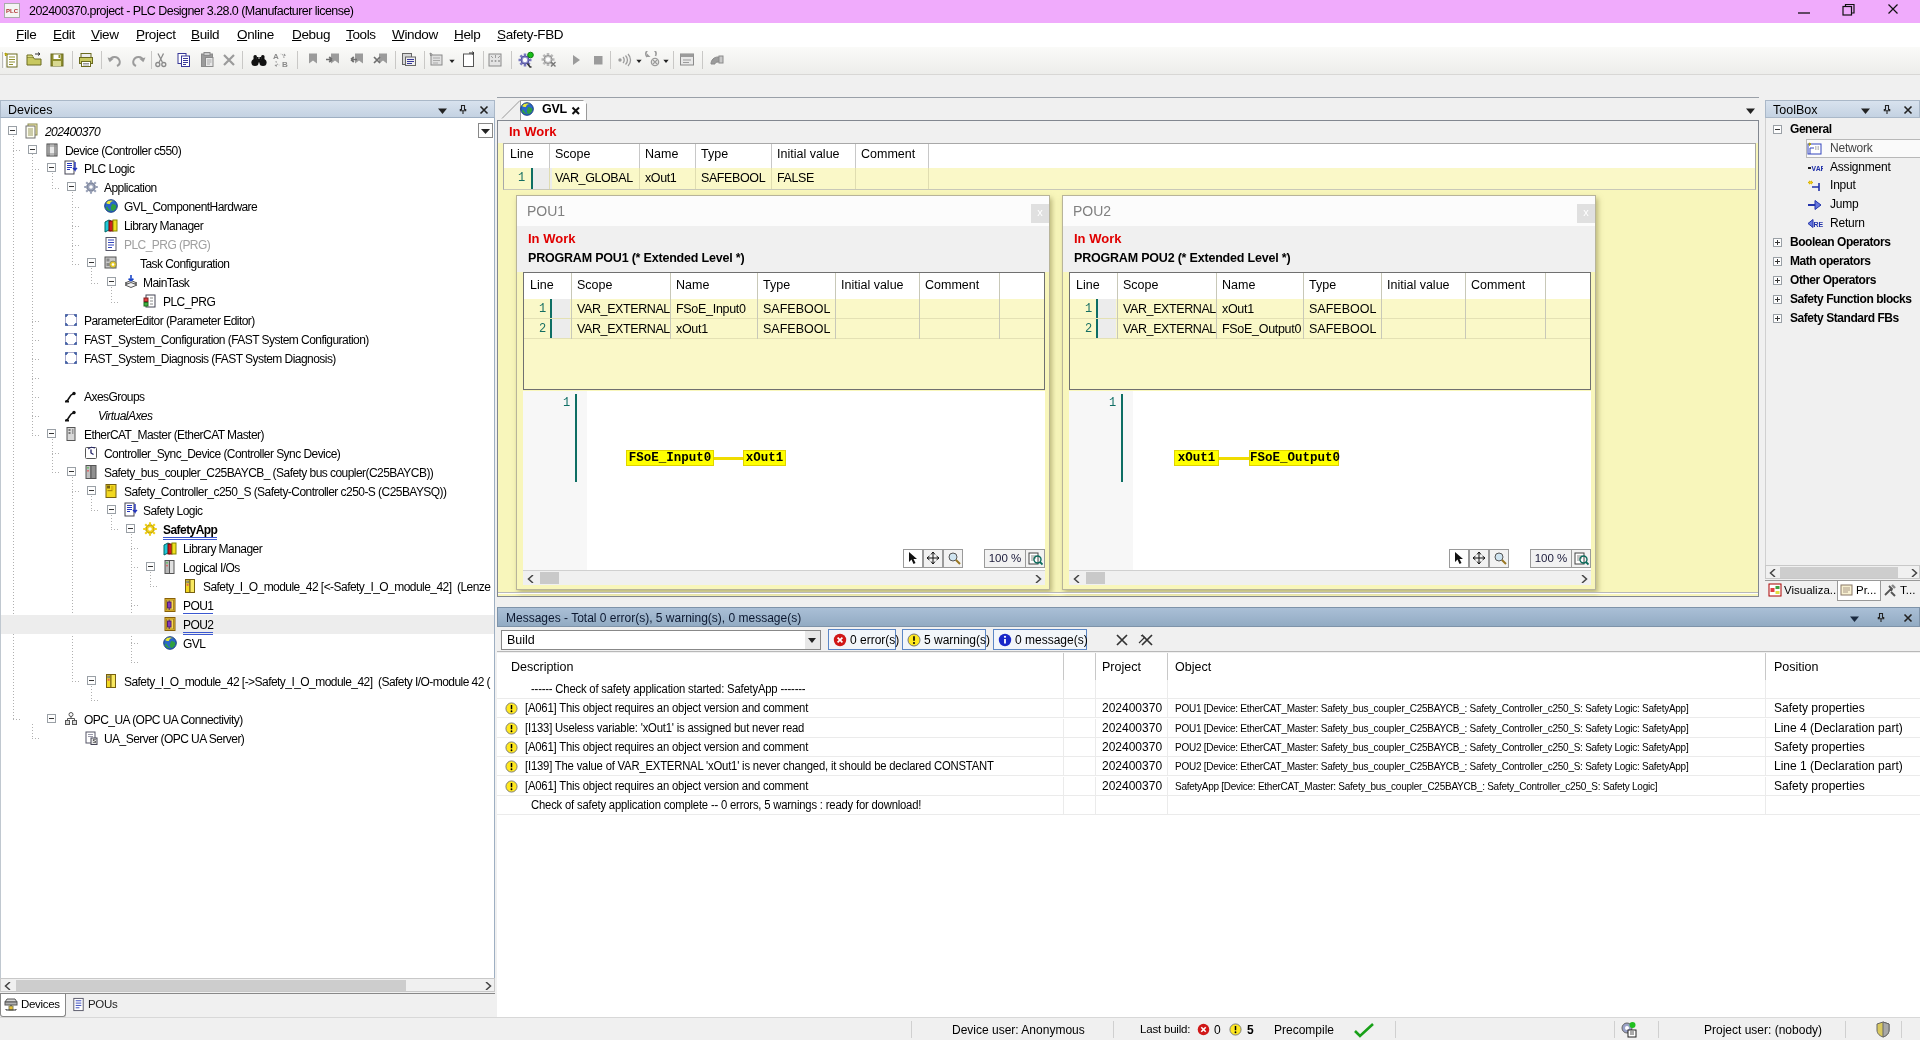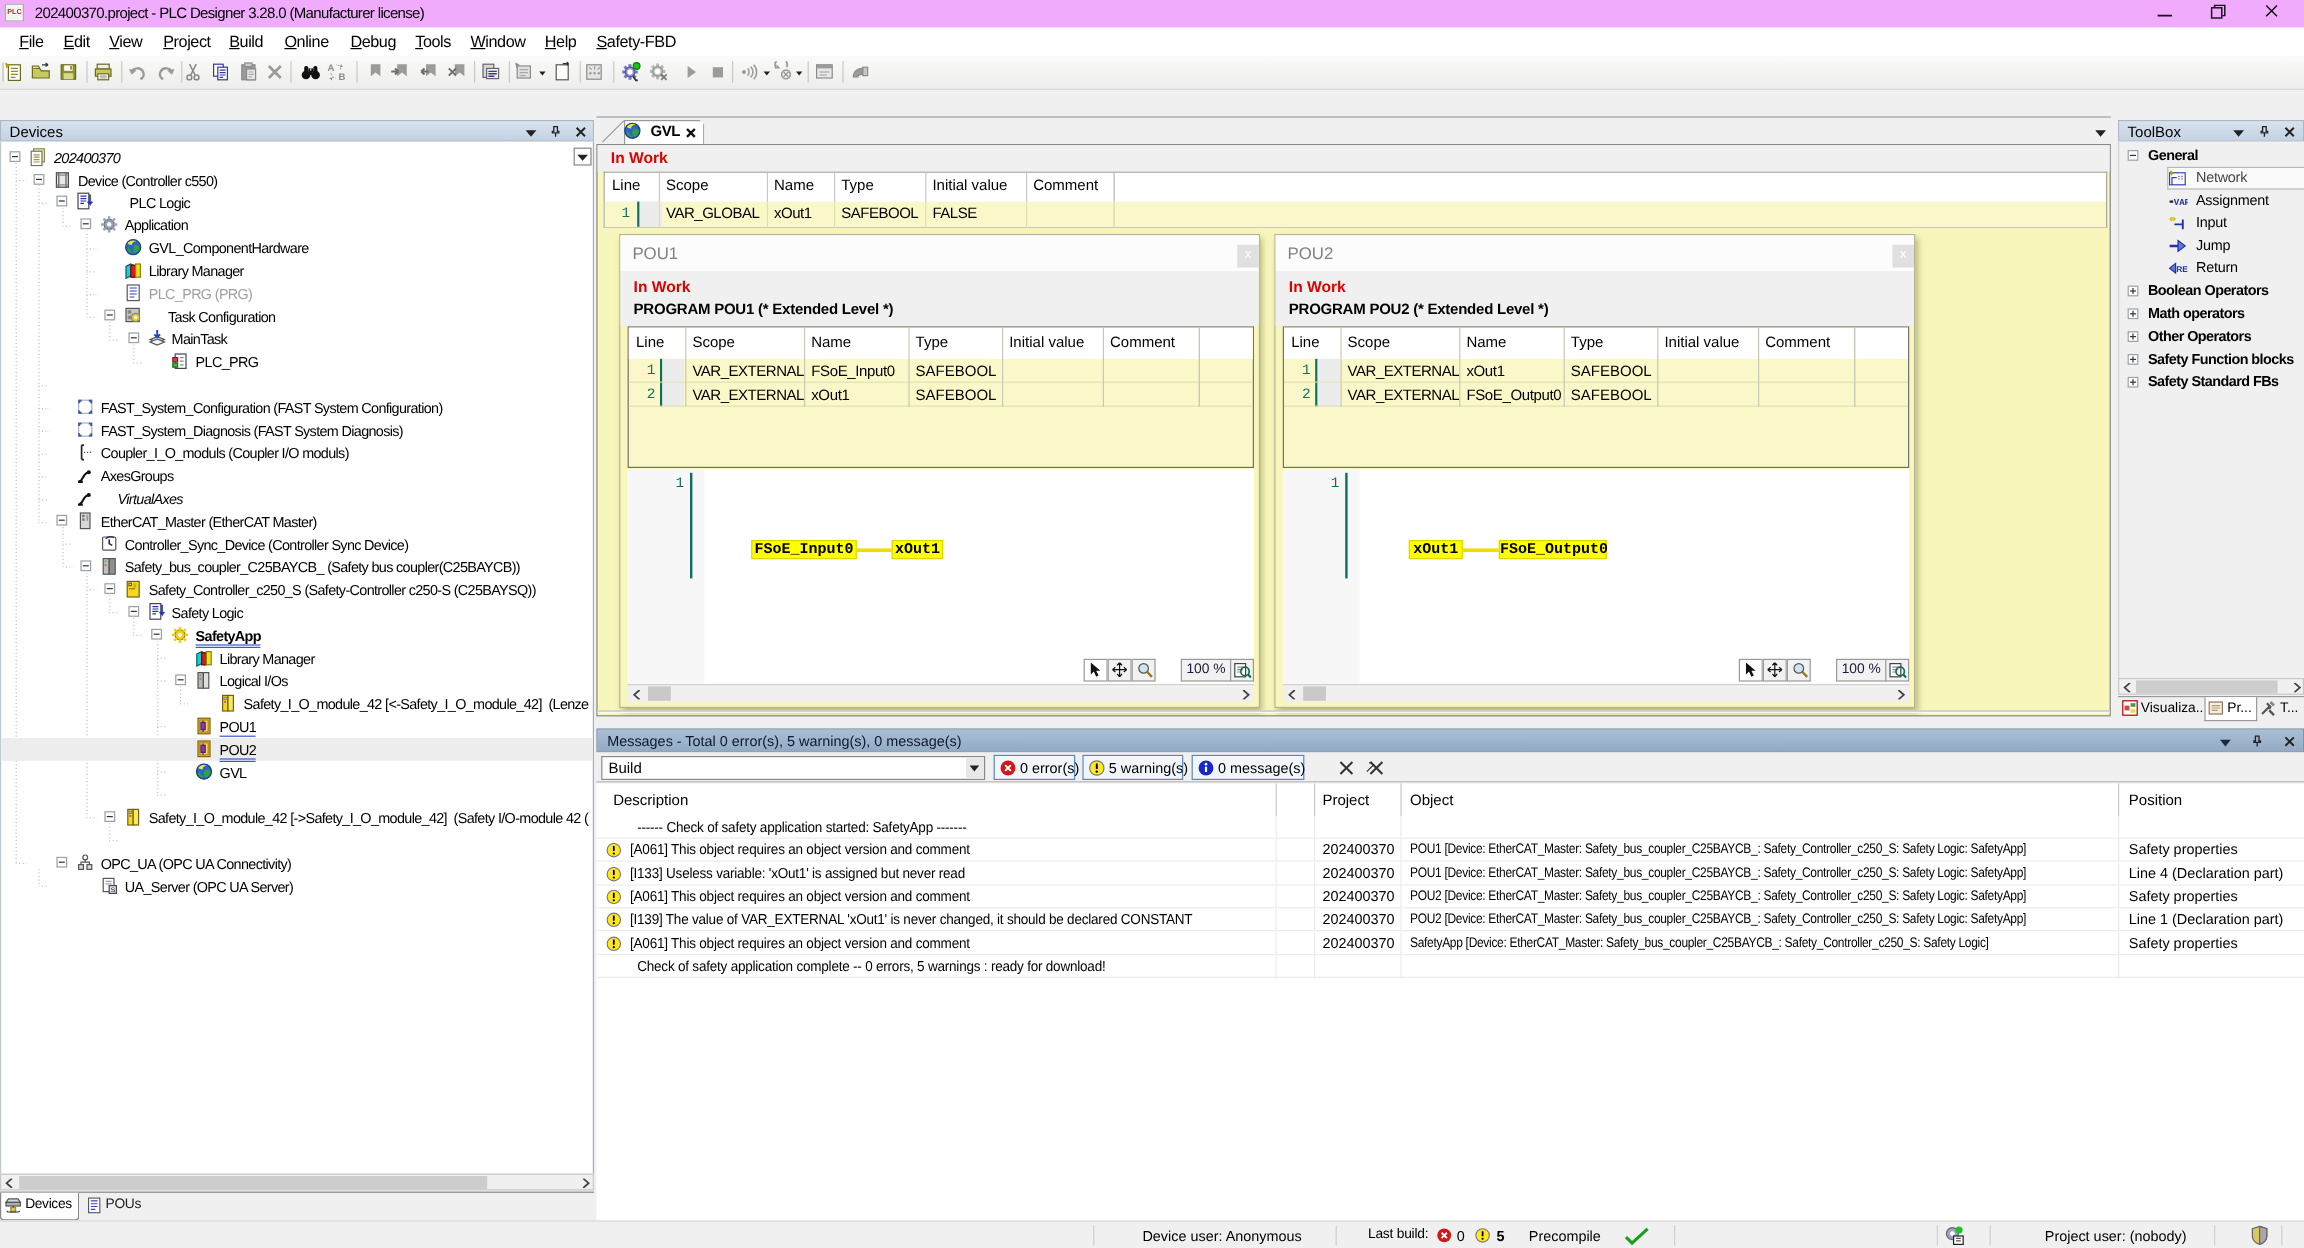--- a/index.html
+++ b/index.html
@@ -466,21 +466,21 @@
 <svg class="tico" style="left:43px" width="16" height="16">
           <use href="#s-device"></use>
         </svg>
 <div class="ttxt" style="left:64px;">Device (Controller c550)</div>
 </div>
 <div class="trow" style="top:41.4px;">
 <div class="ebox" style="left:46px"></div>
 <svg class="tico" style="left:62px" width="16" height="16">
           <use href="#s-plclogic"></use>
         </svg>
-<div class="ttxt" style="left:83px;margin-left:24px;">PLC Logic</div>
+<div class="ttxt" style="left:83px;">PLC Logic</div>
 </div>
 <div class="trow" style="top:60.4px;">
 <div class="ebox" style="left:66px"></div>
 <svg class="tico" style="left:82px" width="16" height="16">
           <use href="#s-app"></use>
         </svg>
 <div class="ttxt" style="left:103px;">Application</div>
 </div>
 <div class="trow" style="top:79.4px;">
 <svg class="tico" style="left:102px" width="16" height="16">
@@ -513,37 +513,37 @@
           <use href="#s-maintask"></use>
         </svg>
 <div class="ttxt" style="left:142px;">MainTask</div>
 </div>
 <div class="trow" style="top:174.2px;">
 <svg class="tico" style="left:141px" width="16" height="16">
           <use href="#s-prgcall"></use>
         </svg>
 <div class="ttxt" style="left:162px;">PLC_PRG</div>
 </div>
+<div class="trow" style="top:193.2px;">
+<svg class="tico" style="left:62px" width="16" height="16">
+          <use href="#s-param"></use>
+        </svg>
+<div class="ttxt" style="left:83px;">ParameterEditor (Parameter Editor)</div>
+</div>
 <div class="trow" style="top:212.2px;">
 <svg class="tico" style="left:62px" width="16" height="16">
           <use href="#s-param"></use>
         </svg>
 <div class="ttxt" style="left:83px;">FAST_System_Configuration (FAST System Configuration)</div>
 </div>
 <div class="trow" style="top:231.1px;">
 <svg class="tico" style="left:62px" width="16" height="16">
           <use href="#s-param"></use>
         </svg>
 <div class="ttxt" style="left:83px;">FAST_System_Diagnosis (FAST System Diagnosis)</div>
-</div>
-<div class="trow" style="top:250.1px;">
-<svg class="tico" style="left:62px" width="16" height="16">
-          <use href="#s-coupler"></use>
-        </svg>
-<div class="ttxt" style="left:83px;">Coupler_I_O_moduls (Coupler I/O moduls)</div>
 </div>
 <div class="trow" style="top:269.1px;">
 <svg class="tico" style="left:62px" width="16" height="16">
           <use href="#s-axes"></use>
         </svg>
 <div class="ttxt" style="left:83px;">AxesGroups</div>
 </div>
 <div class="trow" style="top:288.0px;">
 <svg class="tico" style="left:62px" width="16" height="16">
           <use href="#s-axes"></use>

